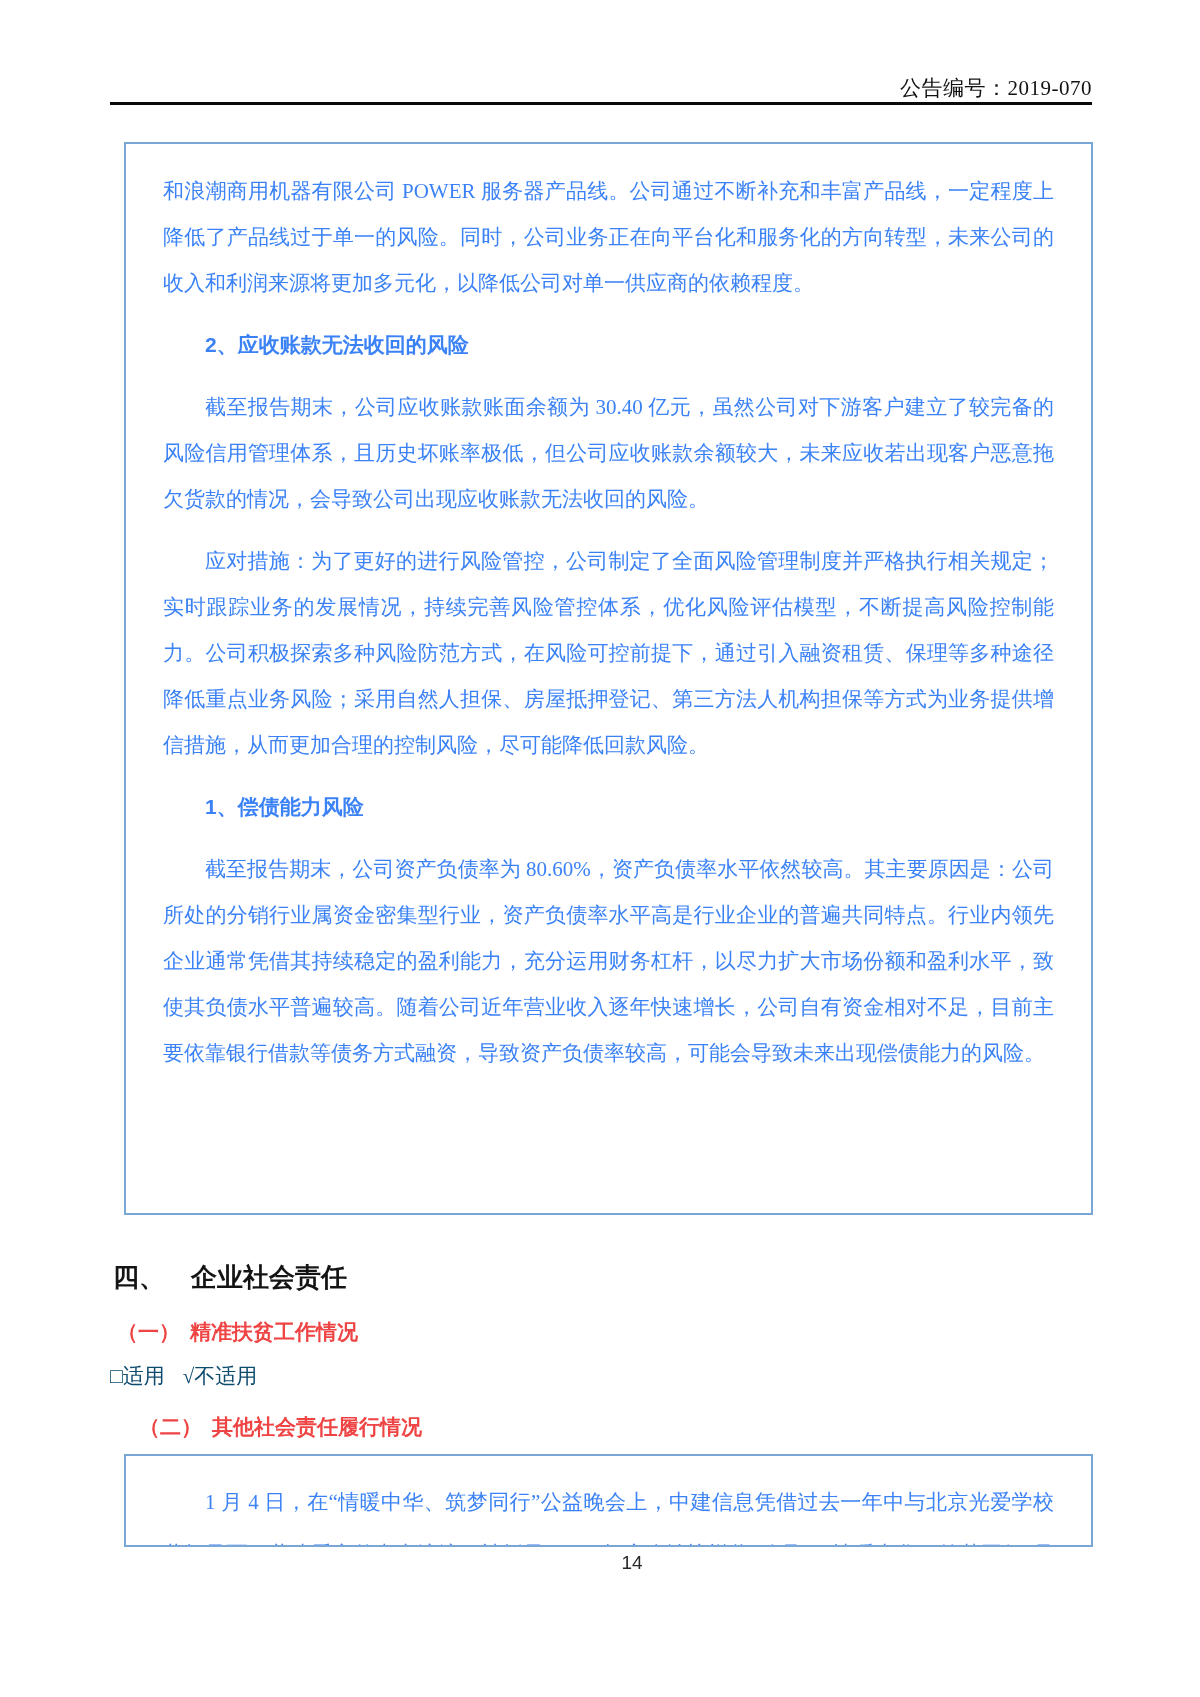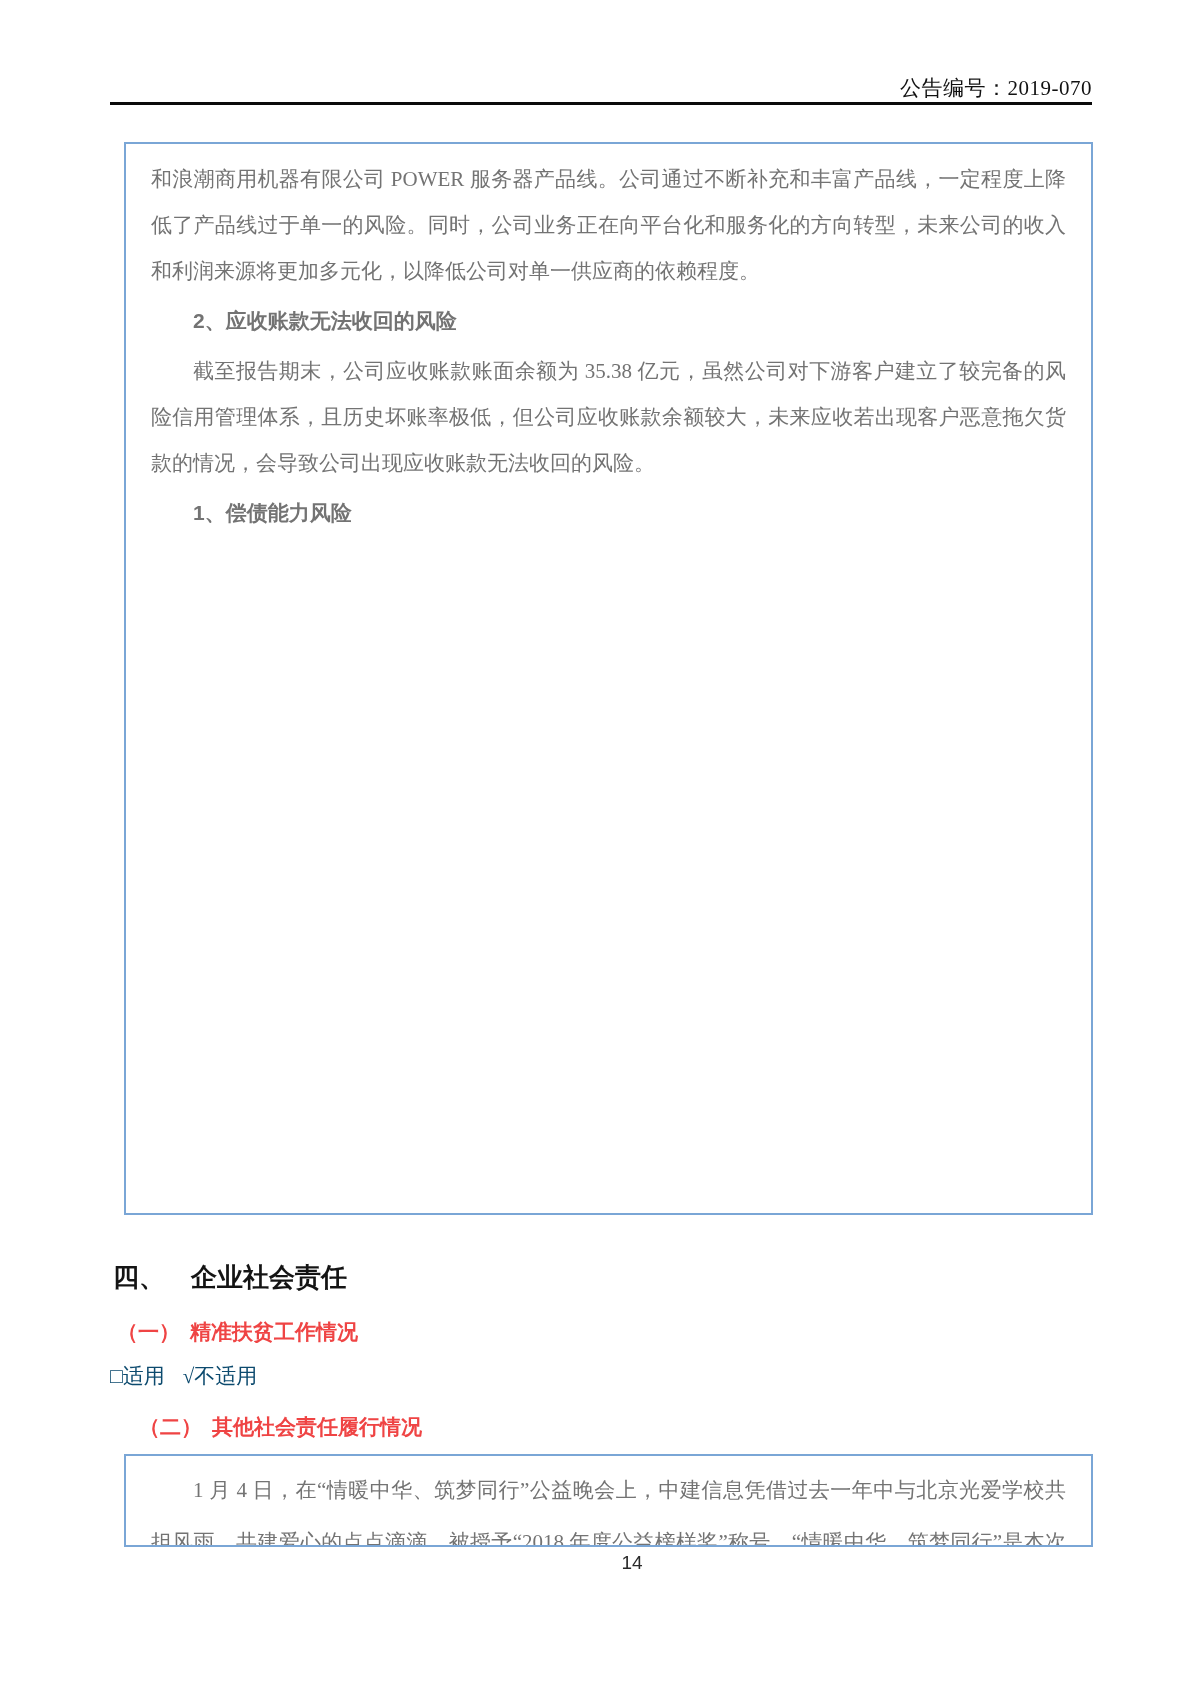--- a/index.html
+++ b/index.html
@@ -47,25 +47,25 @@
     height: 1073px;
     padding: 8px 21px 0 21px;
   }
   .box-csr {
     top: 1454px;
     height: 93px;
     padding: 4px 21px 0 21px;
     overflow: hidden;
   }
   .text-box p {
-    margin: 4px;
+    margin: 16px;
     font-size: 21px;
     line-height: 46px;
     text-align: justify;
-    color: #737373;
+    color: #3b82f6;
   }
   .text-box p.indent {
     text-indent: 2em;
   }
   .box-csr p {
     line-height: 52px;
   }
   .risk-subhead {
     margin: 22px 0 0 0;
     font-size: 21.5px;
@@ -137,25 +137,27 @@
 
   <div class="doc-number">公告编号：2019-070</div>
 
   <div class="header-rule"></div>
 
   <div class="text-box box-risk">
     <p>和浪潮商用机器有限公司 POWER 服务器产品线。公司通过不断补充和丰富产品线，一定程度上降低了产品线过于单一的风险。同时，公司业务正在向平台化和服务化的方向转型，未来公司的收入和利润来源将更加多元化，以降低公司对单一供应商的依赖程度。</p>
 
     <p class="risk-subhead">2、应收账款无法收回的风险</p>
 
-    <p class="indent">截至报告期末，公司应收账款账面余额为 35.38 亿元，虽然公司对下游客户建立了较完备的风险信用管理体系，且历史坏账率极低，但公司应收账款余额较大，未来应收若出现客户恶意拖欠货款的情况，会导致公司出现应收账款无法收回的风险。</p>
+    <p class="indent">截至报告期末，公司应收账款账面余额为 30.40 亿元，虽然公司对下游客户建立了较完备的风险信用管理体系，且历史坏账率极低，但公司应收账款余额较大，未来应收若出现客户恶意拖欠货款的情况，会导致公司出现应收账款无法收回的风险。</p>
 
+    <p class="indent">应对措施：为了更好的进行风险管控，公司制定了全面风险管理制度并严格执行相关规定；实时跟踪业务的发展情况，持续完善风险管控体系，优化风险评估模型，不断提高风险控制能力。公司积极探索多种风险防范方式，在风险可控前提下，通过引入融资租赁、保理等多种途径降低重点业务风险；采用自然人担保、房屋抵押登记、第三方法人机构担保等方式为业务提供增信措施，从而更加合理的控制风险，尽可能降低回款风险。</p>
 
     <p class="risk-subhead">1、偿债能力风险</p>
 
+    <p class="indent">截至报告期末，公司资产负债率为 80.60%，资产负债率水平依然较高。其主要原因是：公司所处的分销行业属资金密集型行业，资产负债率水平高是行业企业的普遍共同特点。行业内领先企业通常凭借其持续稳定的盈利能力，充分运用财务杠杆，以尽力扩大市场份额和盈利水平，致使其负债水平普遍较高。随着公司近年营业收入逐年快速增长，公司自有资金相对不足，目前主要依靠银行借款等债务方式融资，导致资产负债率较高，可能会导致未来出现偿债能力的风险。</p>
 
   </div>
 
   <div class="csr-heading">
     <span class="num">四、</span><span>企业社会责任</span>
   </div>
 
   <div class="csr-subheading csr-sub1">
     <span class="num">（一）</span><span>精准扶贫工作情况</span>
   </div>

